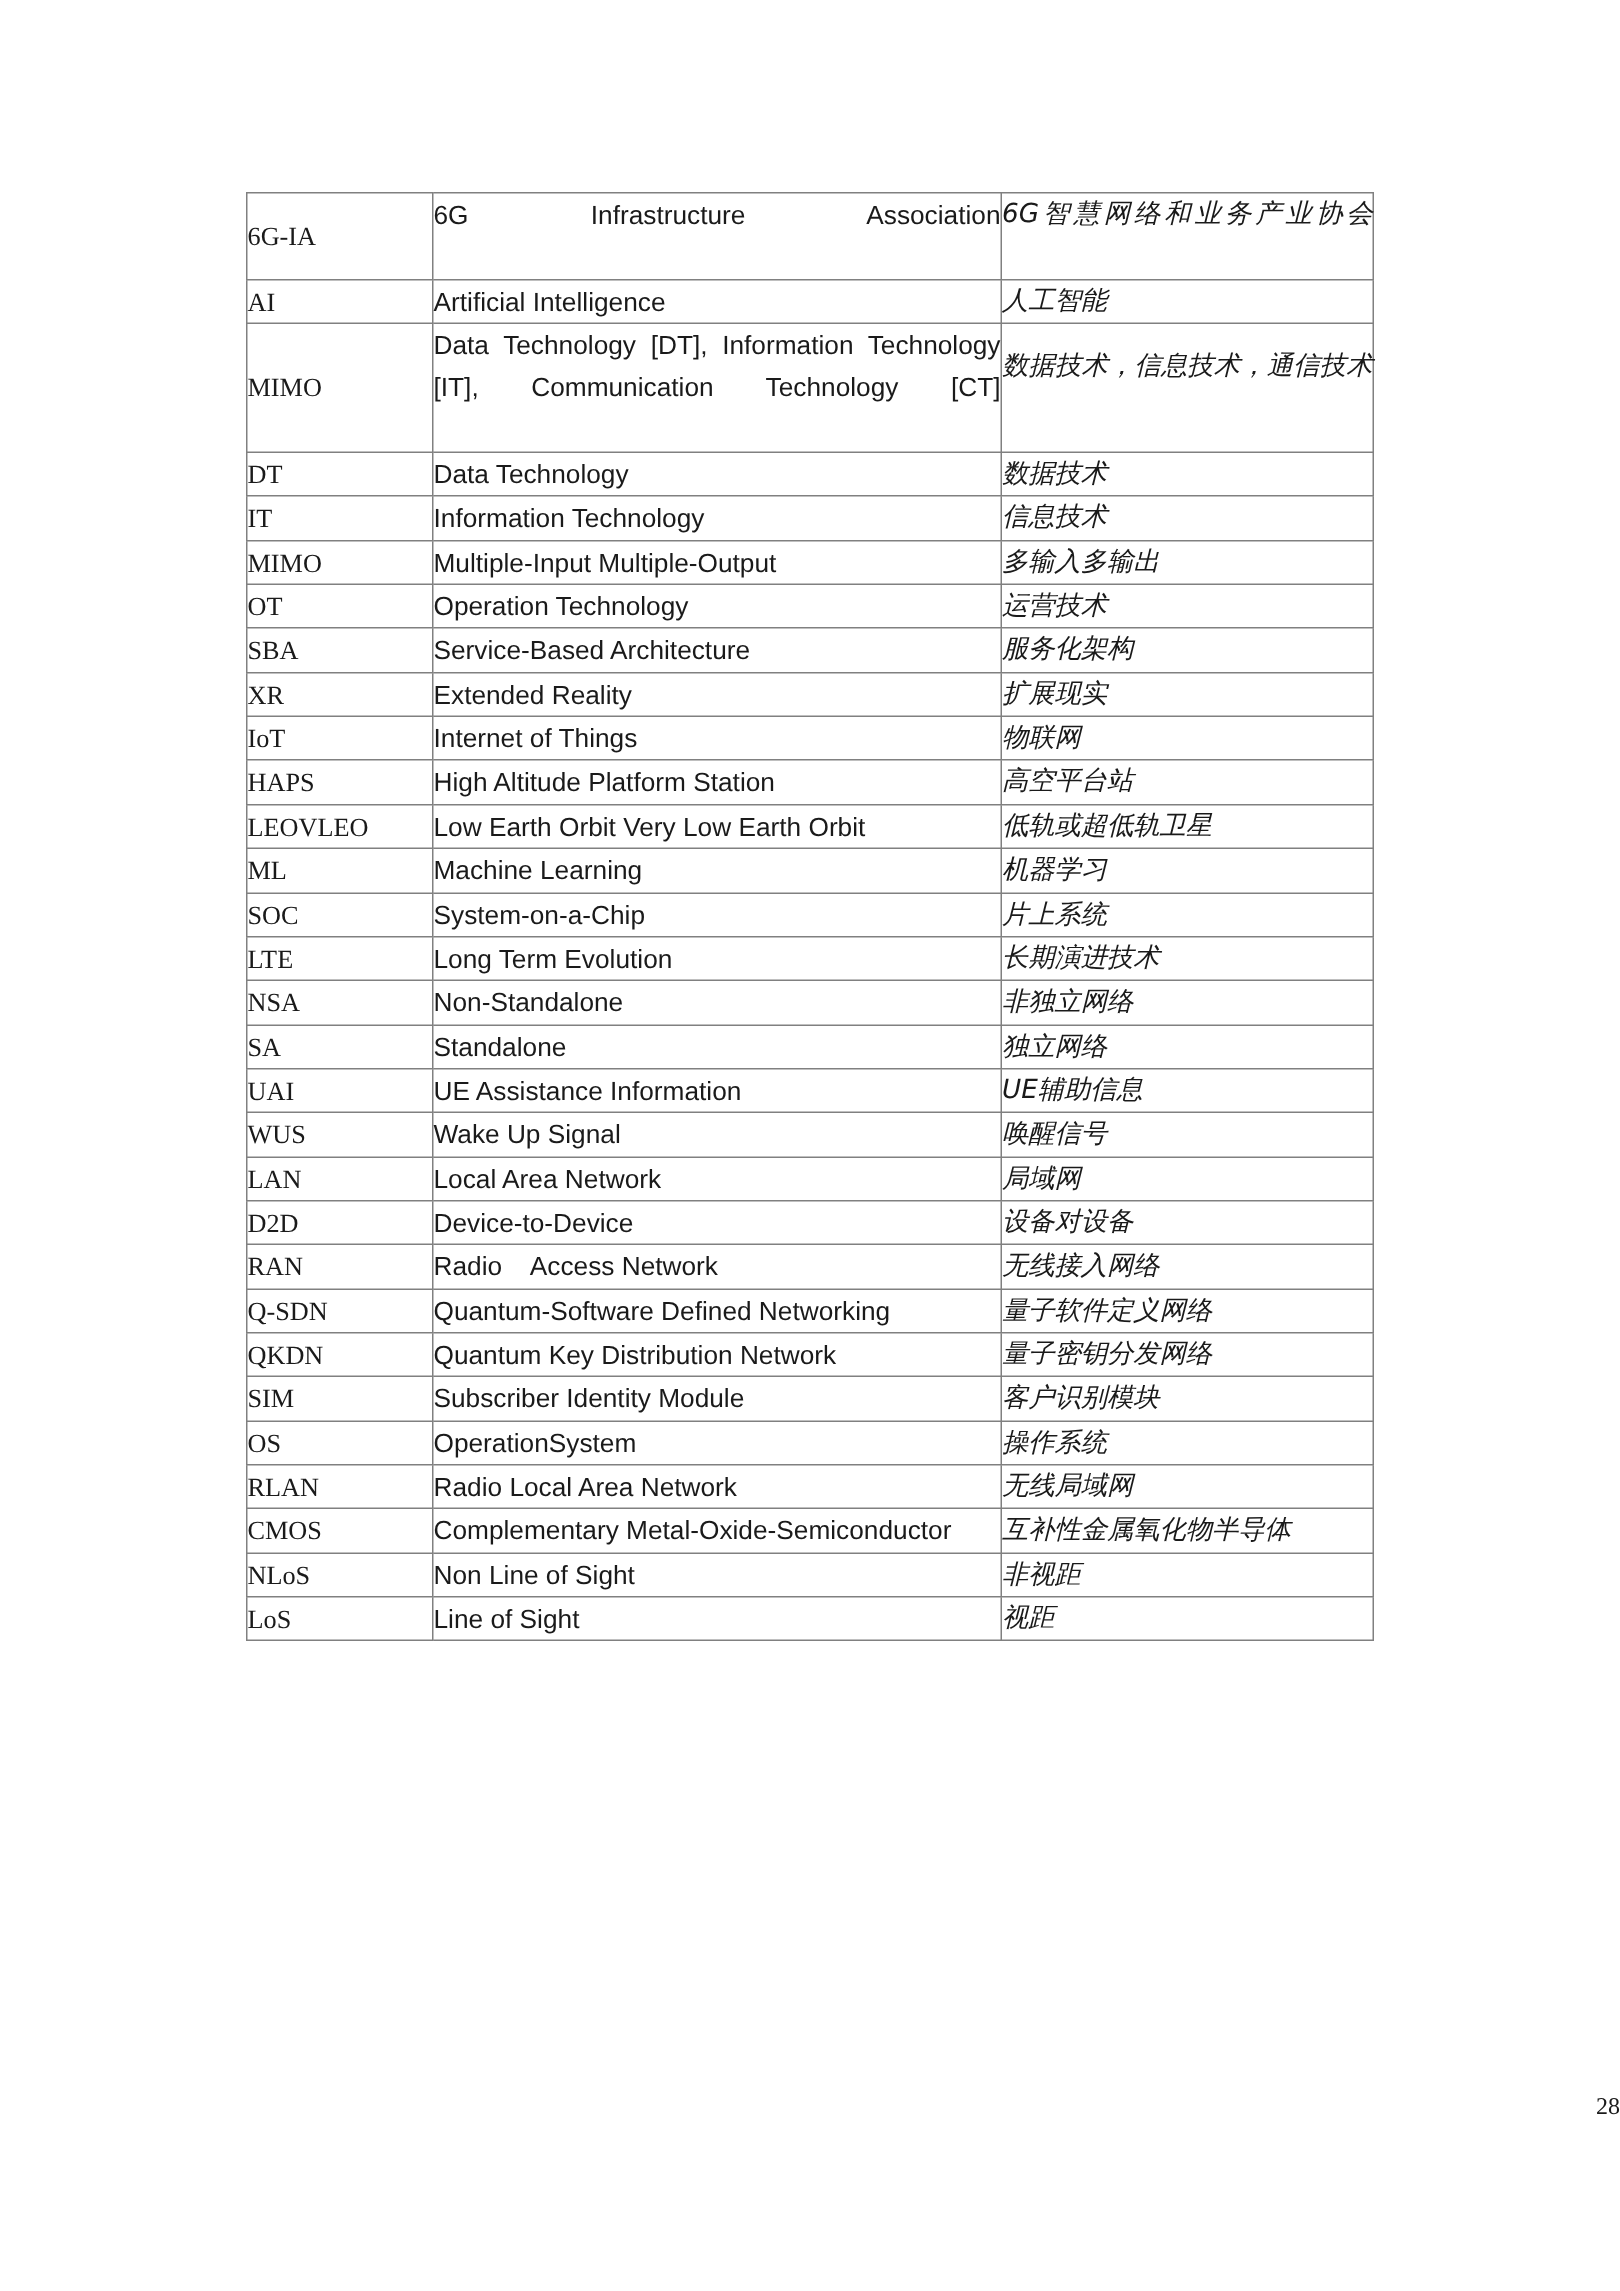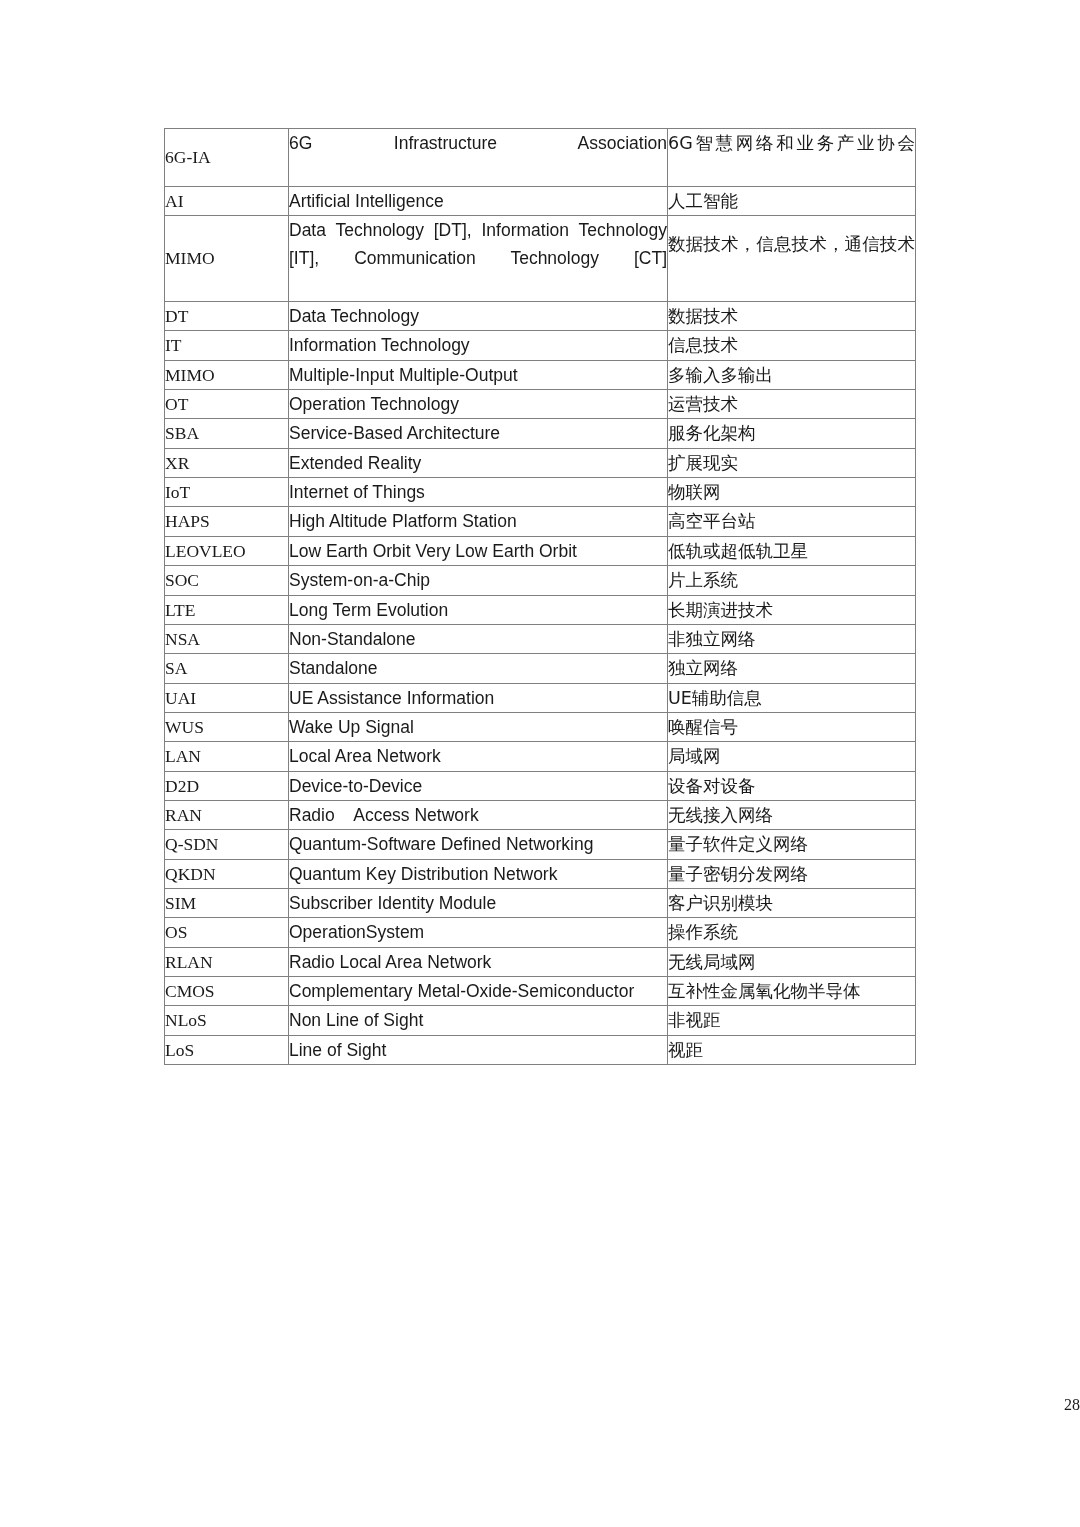--- a/index.html
+++ b/index.html
@@ -60,20 +60,21 @@
     white-space: pre-wrap;
   }
 
   .cell-zh {
     padding: 7px 12px 7px 12px;
     font-family: "DejaVu Sans", "Liberation Sans", sans-serif;
     font-size: 16.5px;
     text-align: justify;
     text-justify: inter-character;
     line-height: 1.58;
+    font-style: italic;
   }
 
   
   .cell-full.justified-block::after,
   .cell-zh.justified-block::after {
     content: "";
     display: inline-block;
     width: 100%;
     height: 0;
   }
@@ -155,20 +156,25 @@
           <td class="cell-abbr">HAPS</td>
           <td class="cell-full">High Altitude Platform Station</td>
           <td class="cell-zh">高空平台站</td>
         </tr>
         <tr>
           <td class="cell-abbr">LEOVLEO</td>
           <td class="cell-full">Low Earth Orbit Very Low Earth Orbit</td>
           <td class="cell-zh">低轨或超低轨卫星</td>
         </tr>
         <tr>
+          <td class="cell-abbr">ML</td>
+          <td class="cell-full">Machine Learning</td>
+          <td class="cell-zh">机器学习</td>
+        </tr>
+        <tr>
           <td class="cell-abbr">SOC</td>
           <td class="cell-full">System-on-a-Chip</td>
           <td class="cell-zh">片上系统</td>
         </tr>
         <tr>
           <td class="cell-abbr">LTE</td>
           <td class="cell-full">Long Term Evolution</td>
           <td class="cell-zh">长期演进技术</td>
         </tr>
         <tr>

